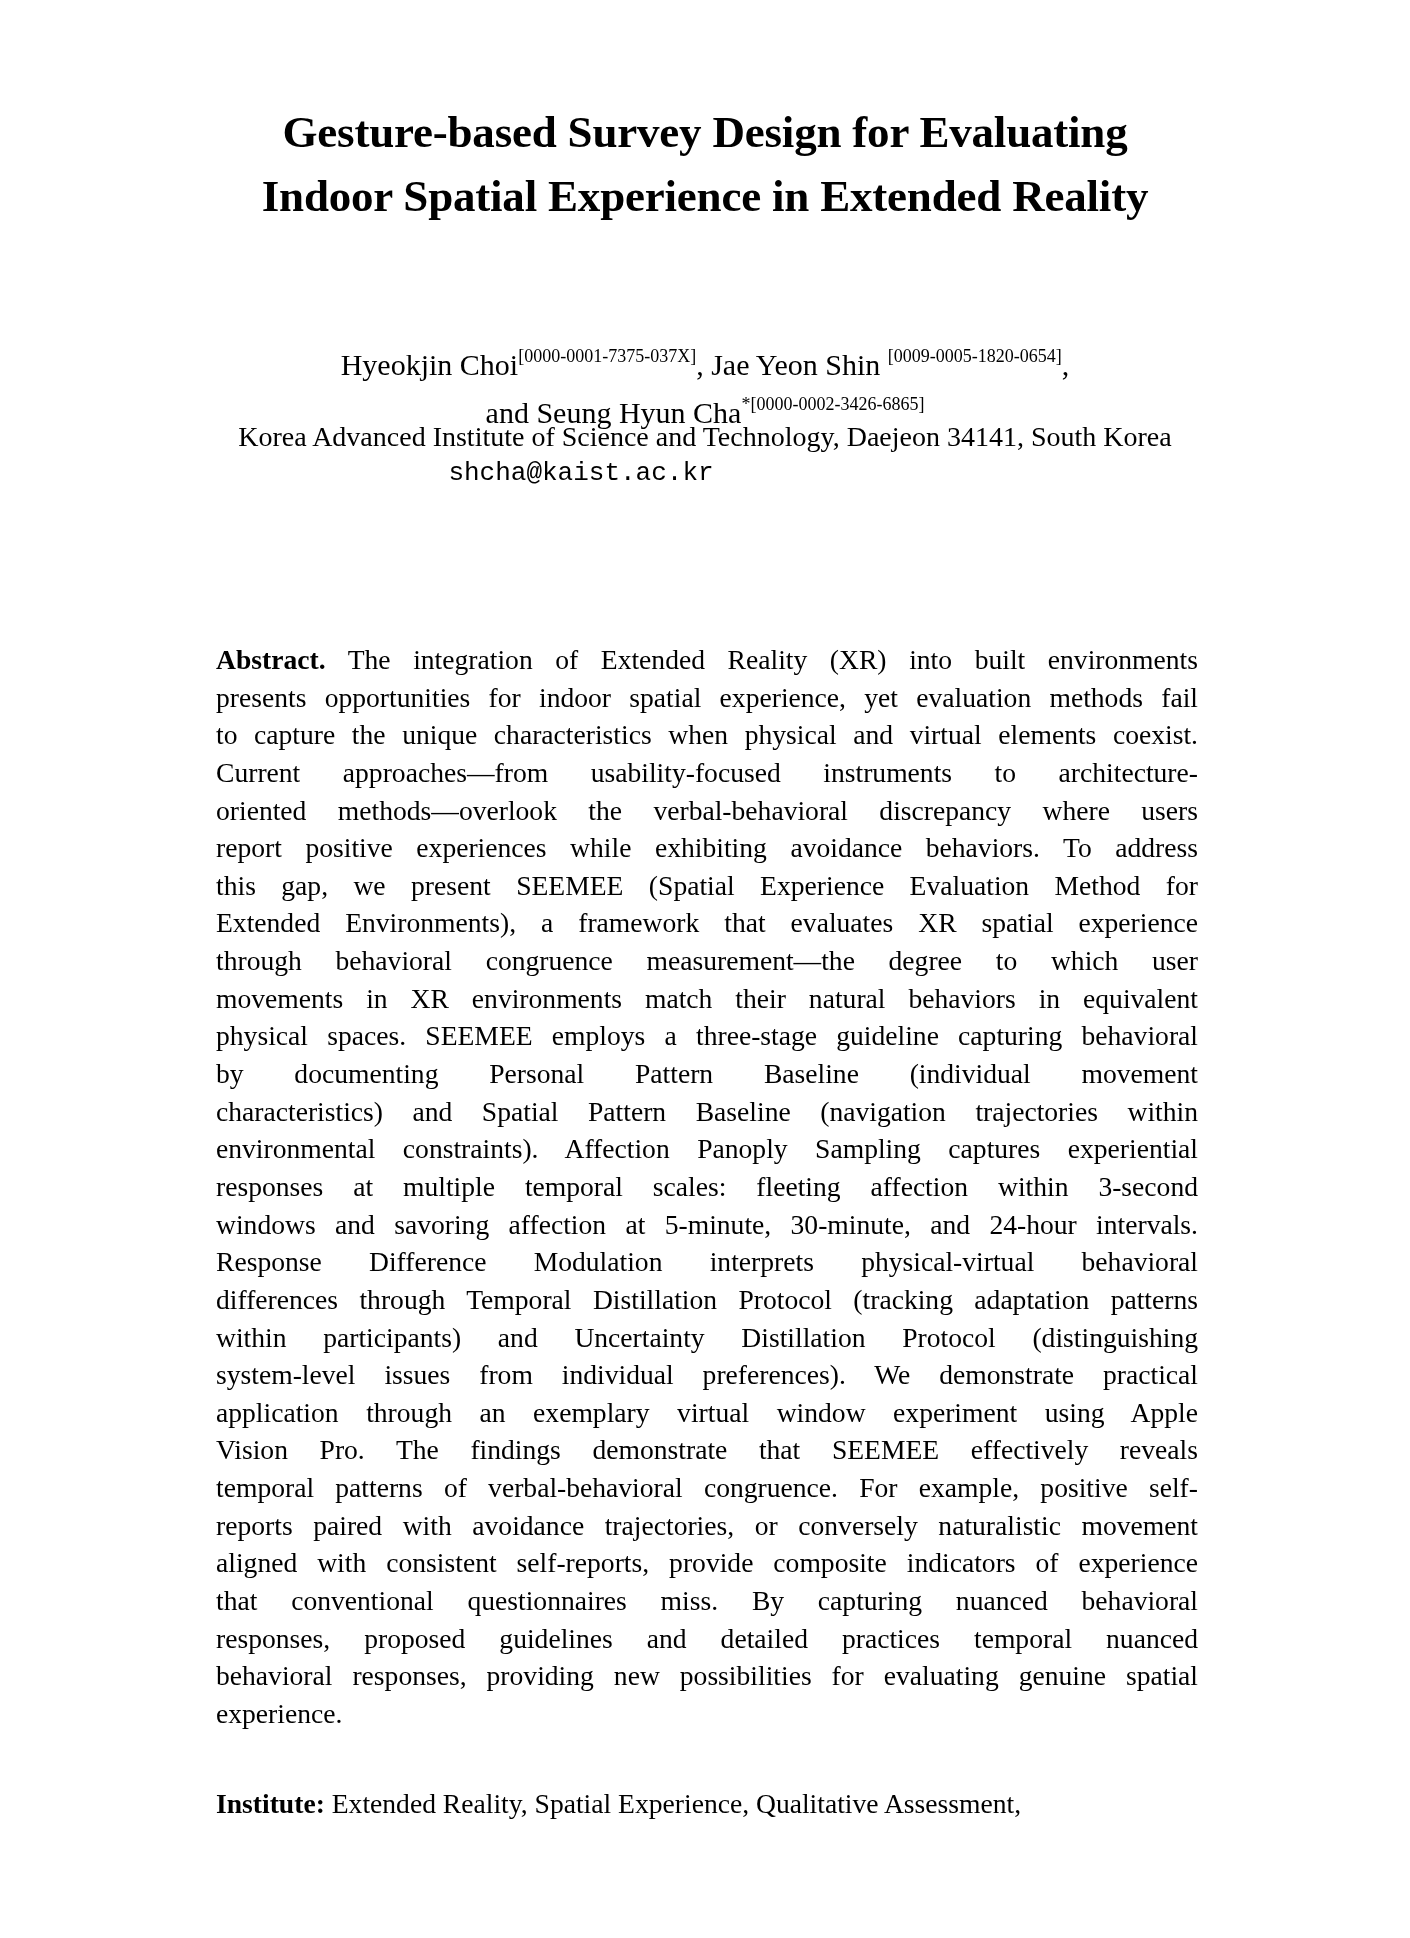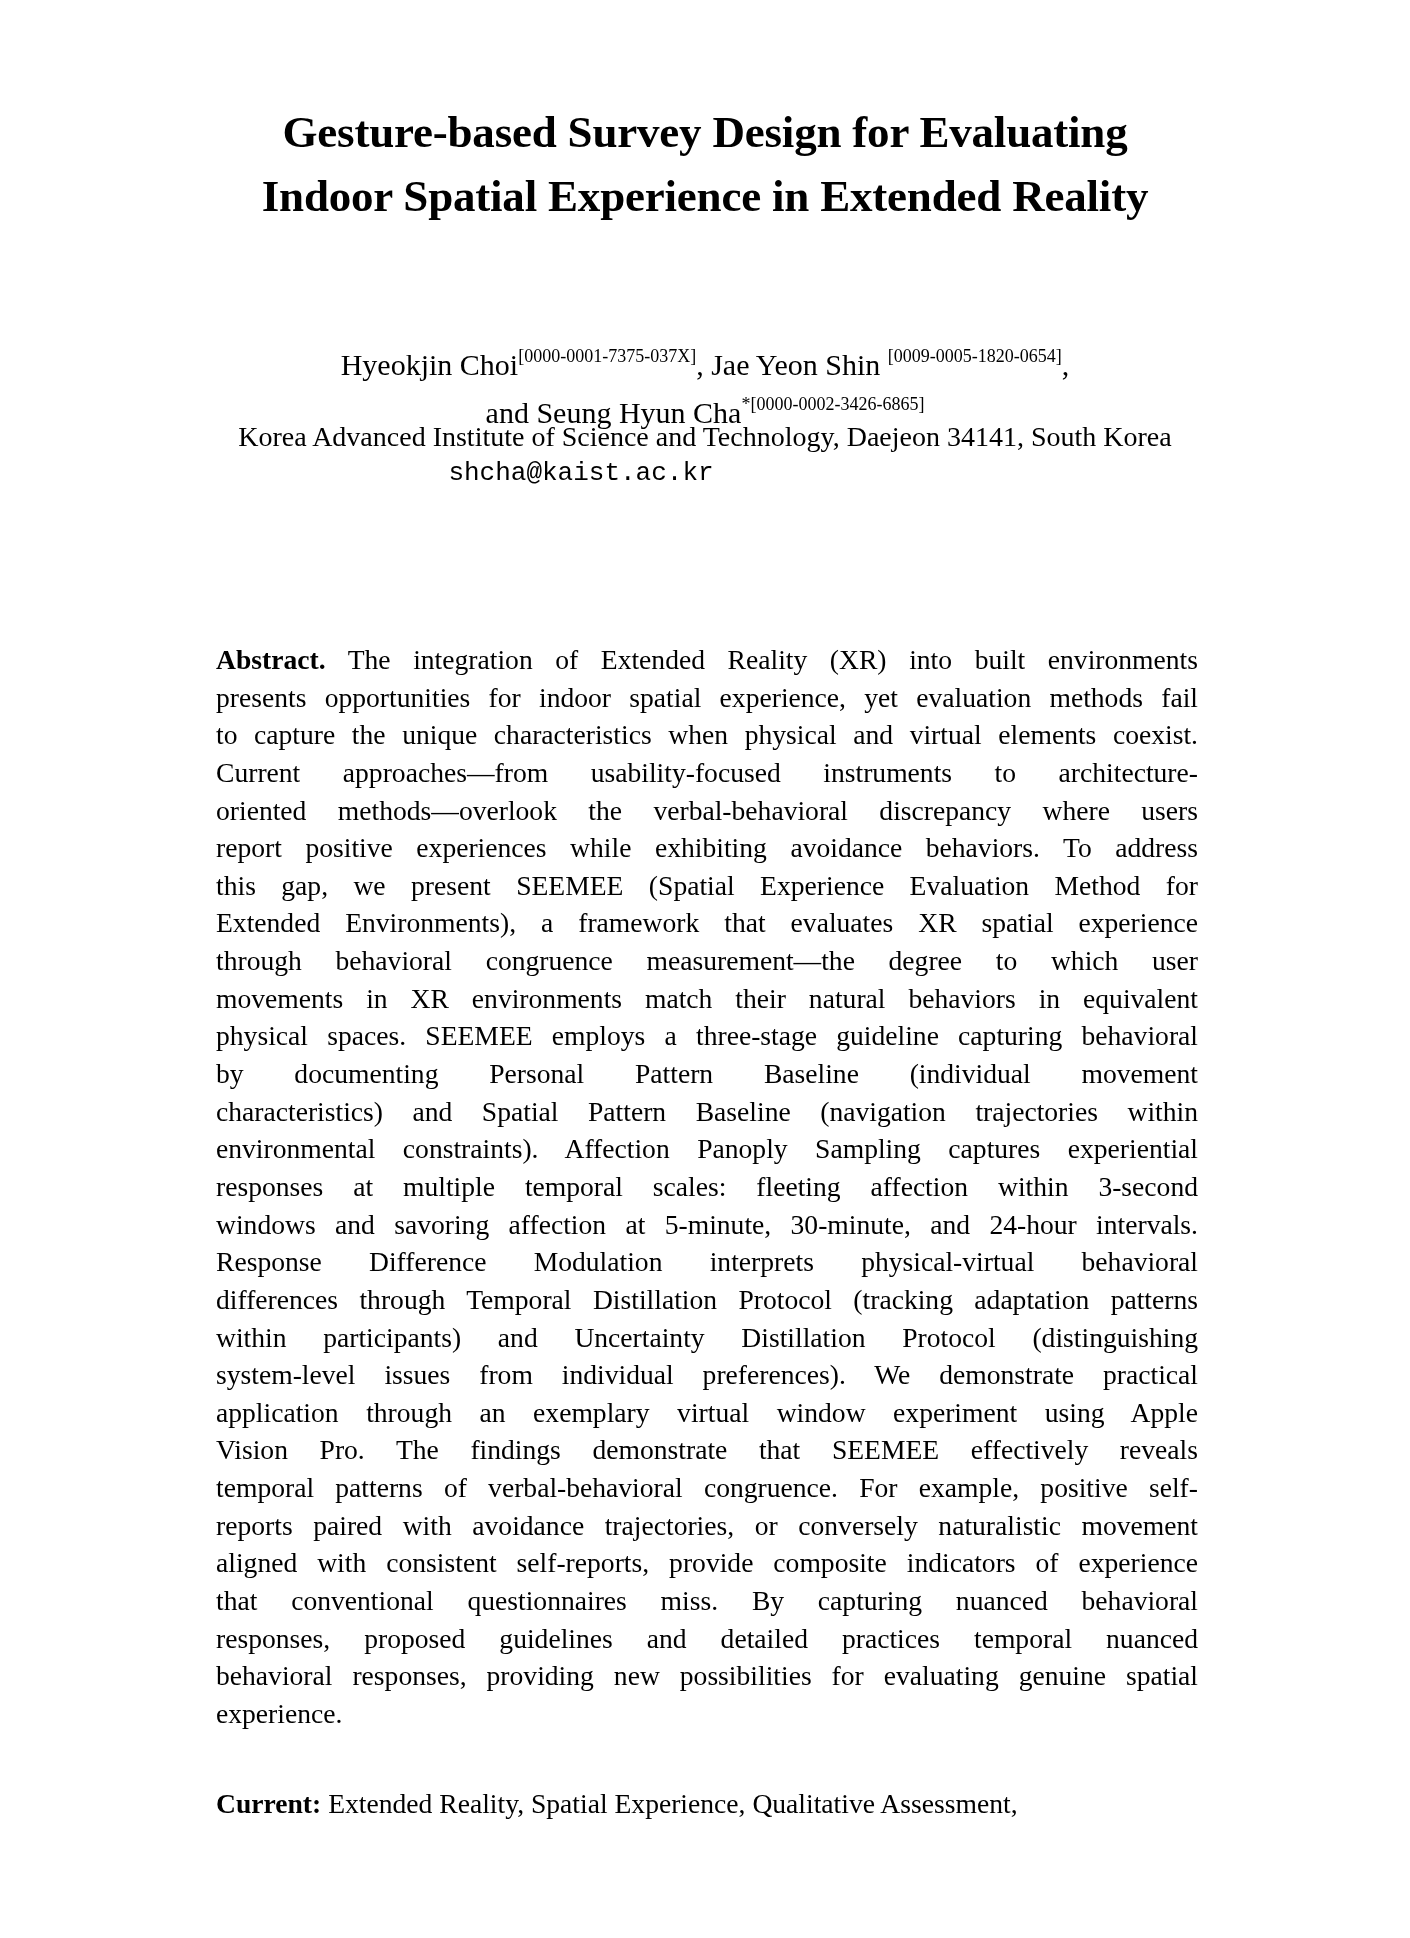--- a/index.html
+++ b/index.html
@@ -153,16 +153,16 @@
     <span class="line">temporal patterns of verbal-behavioral congruence. For example, positive self-</span>
     <span class="line">reports paired with avoidance trajectories, or conversely naturalistic movement</span>
     <span class="line">aligned with consistent self-reports, provide composite indicators of experience</span>
     <span class="line">that conventional questionnaires miss. By capturing nuanced behavioral</span>
     <span class="line">responses, proposed guidelines and detailed practices temporal nuanced</span>
     <span class="line">behavioral responses, providing new possibilities for evaluating genuine spatial</span>
     <span class="line last">experience.</span>
   </div>
 
   <div class="keywords">
-    <span class="line"><span class="label">Current:</span><span> Extended Reality, Spatial Experience, Qualitative Assessment,</span></span>
+    <span class="line"><span class="label">Institute:</span><span> Extended Reality, Spatial Experience, Qualitative Assessment,</span></span>
   </div>
 
 </div>
 
 </body></html>

